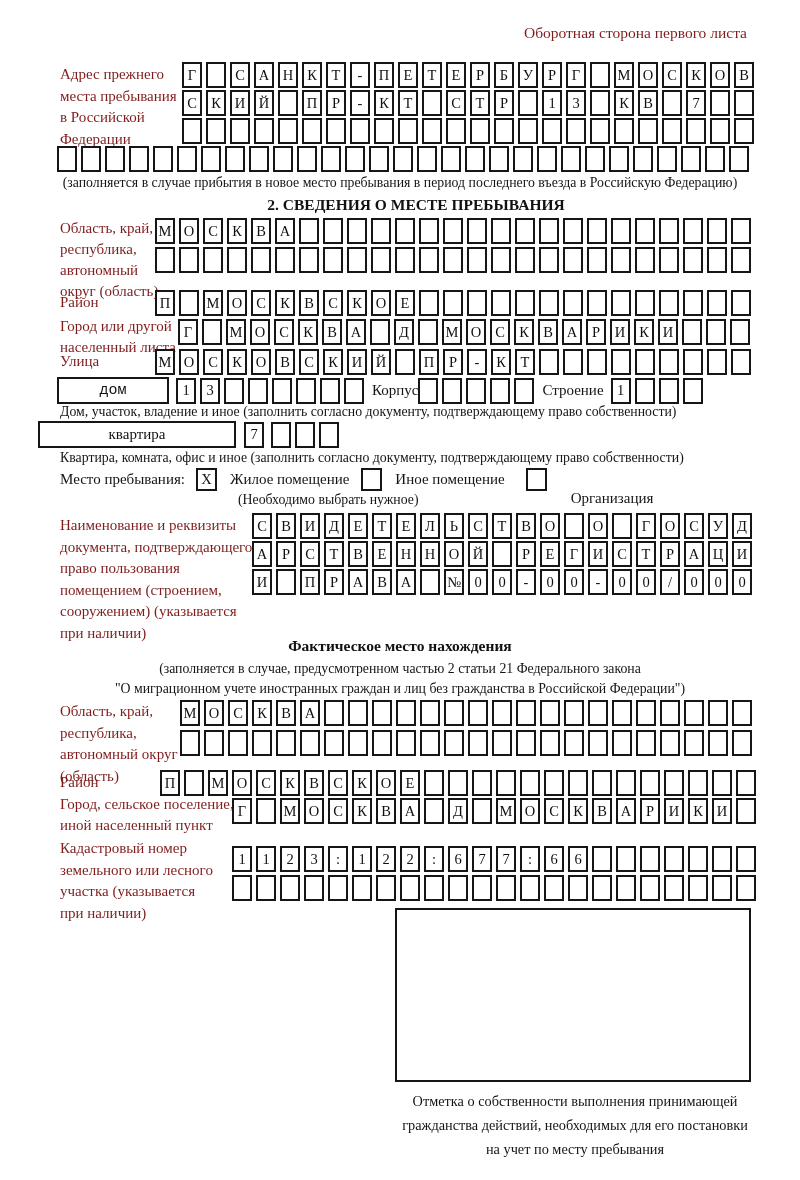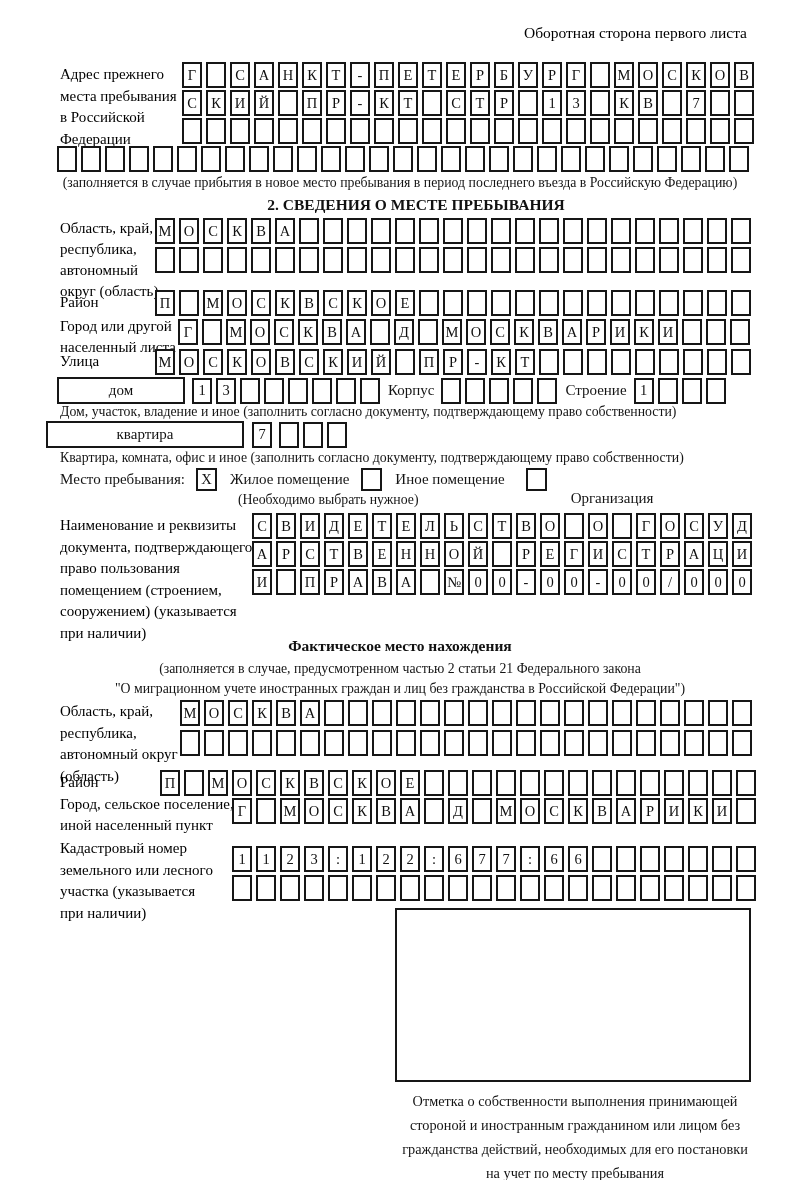--- a/index.html
+++ b/index.html
@@ -1,21 +1,21 @@
 <!DOCTYPE html>
 <html><head>
 <meta charset="utf-8">
 <style>
   html,body{margin:0;padding:0;background:#fff;}
   #page{
     position:relative;width:800px;height:1180px;background:#ffffff;
     font-family:"Liberation Serif","DejaVu Serif",serif;color:#111;overflow:hidden;
   }
   .abs{position:absolute;}
-  .lbl{font-size:15px;line-height:21.5px;color:#000000;}
+  .lbl{font-size:15px;line-height:21.5px;color:#7f1d1d;}
   .cap{font-size:13.8px;color:#141414;}
   .grid{display:flex;}
   .cell{
     box-sizing:border-box;flex:0 0 20px;width:20px;height:26px;margin-right:4px;
     border:2px solid #161616;display:inline-flex;align-items:center;justify-content:center;
     font-size:14.5px;line-height:1;color:#101010;background:#fff;
   }
   .widebox{
     box-sizing:border-box;border:2px solid #161616;height:27px;display:flex;
     align-items:center;justify-content:center;font-size:15px;background:#fff;
@@ -300,50 +300,50 @@
       <span class="cell"></span>
       <span class="cell"></span>
       <span class="cell"></span>
       <span class="cell"></span>
       <span class="cell"></span>
       <span class="cell"></span>
       <span class="cell"></span>
     </div>
 
   <div class="abs hrow" style="left:57px;top:377px;">
-    <div class="widebox" style="width:128px;">дом</div>
+    <div class="widebox" style="width:112px;font-family:Liberation Mono, monospace;">дом</div>
     <div class="grid" style="margin-left:7px;">
         <span class="cell">1</span>
         <span class="cell">3</span>
         <span class="cell"></span>
         <span class="cell"></span>
         <span class="cell"></span>
         <span class="cell"></span>
         <span class="cell"></span>
         <span class="cell"></span>
       </div>
-    <div class="inlinelabel" style="margin-left:4px;margin-right:7px;">Корпус</div>
+    <div class="inlinelabel" style="margin-left:4px;">Корпус</div>
     <div class="grid">
         <span class="cell"></span>
         <span class="cell"></span>
         <span class="cell"></span>
         <span class="cell"></span>
         <span class="cell"></span>
       </div>
     <div class="inlinelabel" style="margin-left:4px;margin-right:7px;">Строение</div>
     <div class="grid">
         <span class="cell">1</span>
         <span class="cell"></span>
         <span class="cell"></span>
         <span class="cell"></span>
       </div>
   </div>
   <div class="abs cap" style="left:60px;top:404px;">Дом, участок, владение и иное (заполнить согласно документу, подтверждающему право собственности)</div>
 
-  <div class="abs hrow" style="left:46px;top:421px;">
+  <div class="abs hrow" style="left:38px;top:421px;">
     <div class="widebox" style="width:198px;">квартира</div>
     <div class="grid" style="margin-left:8px;">
         <span class="cell">7</span>
       </div>
     <div class="grid" style="margin-left:3px;">
         <span class="cell"></span>
         <span class="cell"></span>
         <span class="cell"></span>
       </div>
   </div>
@@ -612,18 +612,17 @@
       <span class="cell"></span>
       <span class="cell"></span>
       <span class="cell"></span>
       <span class="cell"></span>
       <span class="cell"></span>
     </div>
 
   <div class="abs stamp-box" style="left:395px;top:908px;width:356px;height:174px;"></div>
   <div class="abs cap" style="left:375px;top:1089px;width:400px;text-align:center;line-height:24px;font-size:14.3px;">
       <div>Отметка о собственности выполнения принимающей</div>
-      <div>стороной и иностранным гражданином или лицом без</div>
       <div>гражданства действий, необходимых для его постановки</div>
       <div>на учет по месту пребывания</div>
     </div>
 
 </div>
 
 </body></html>

